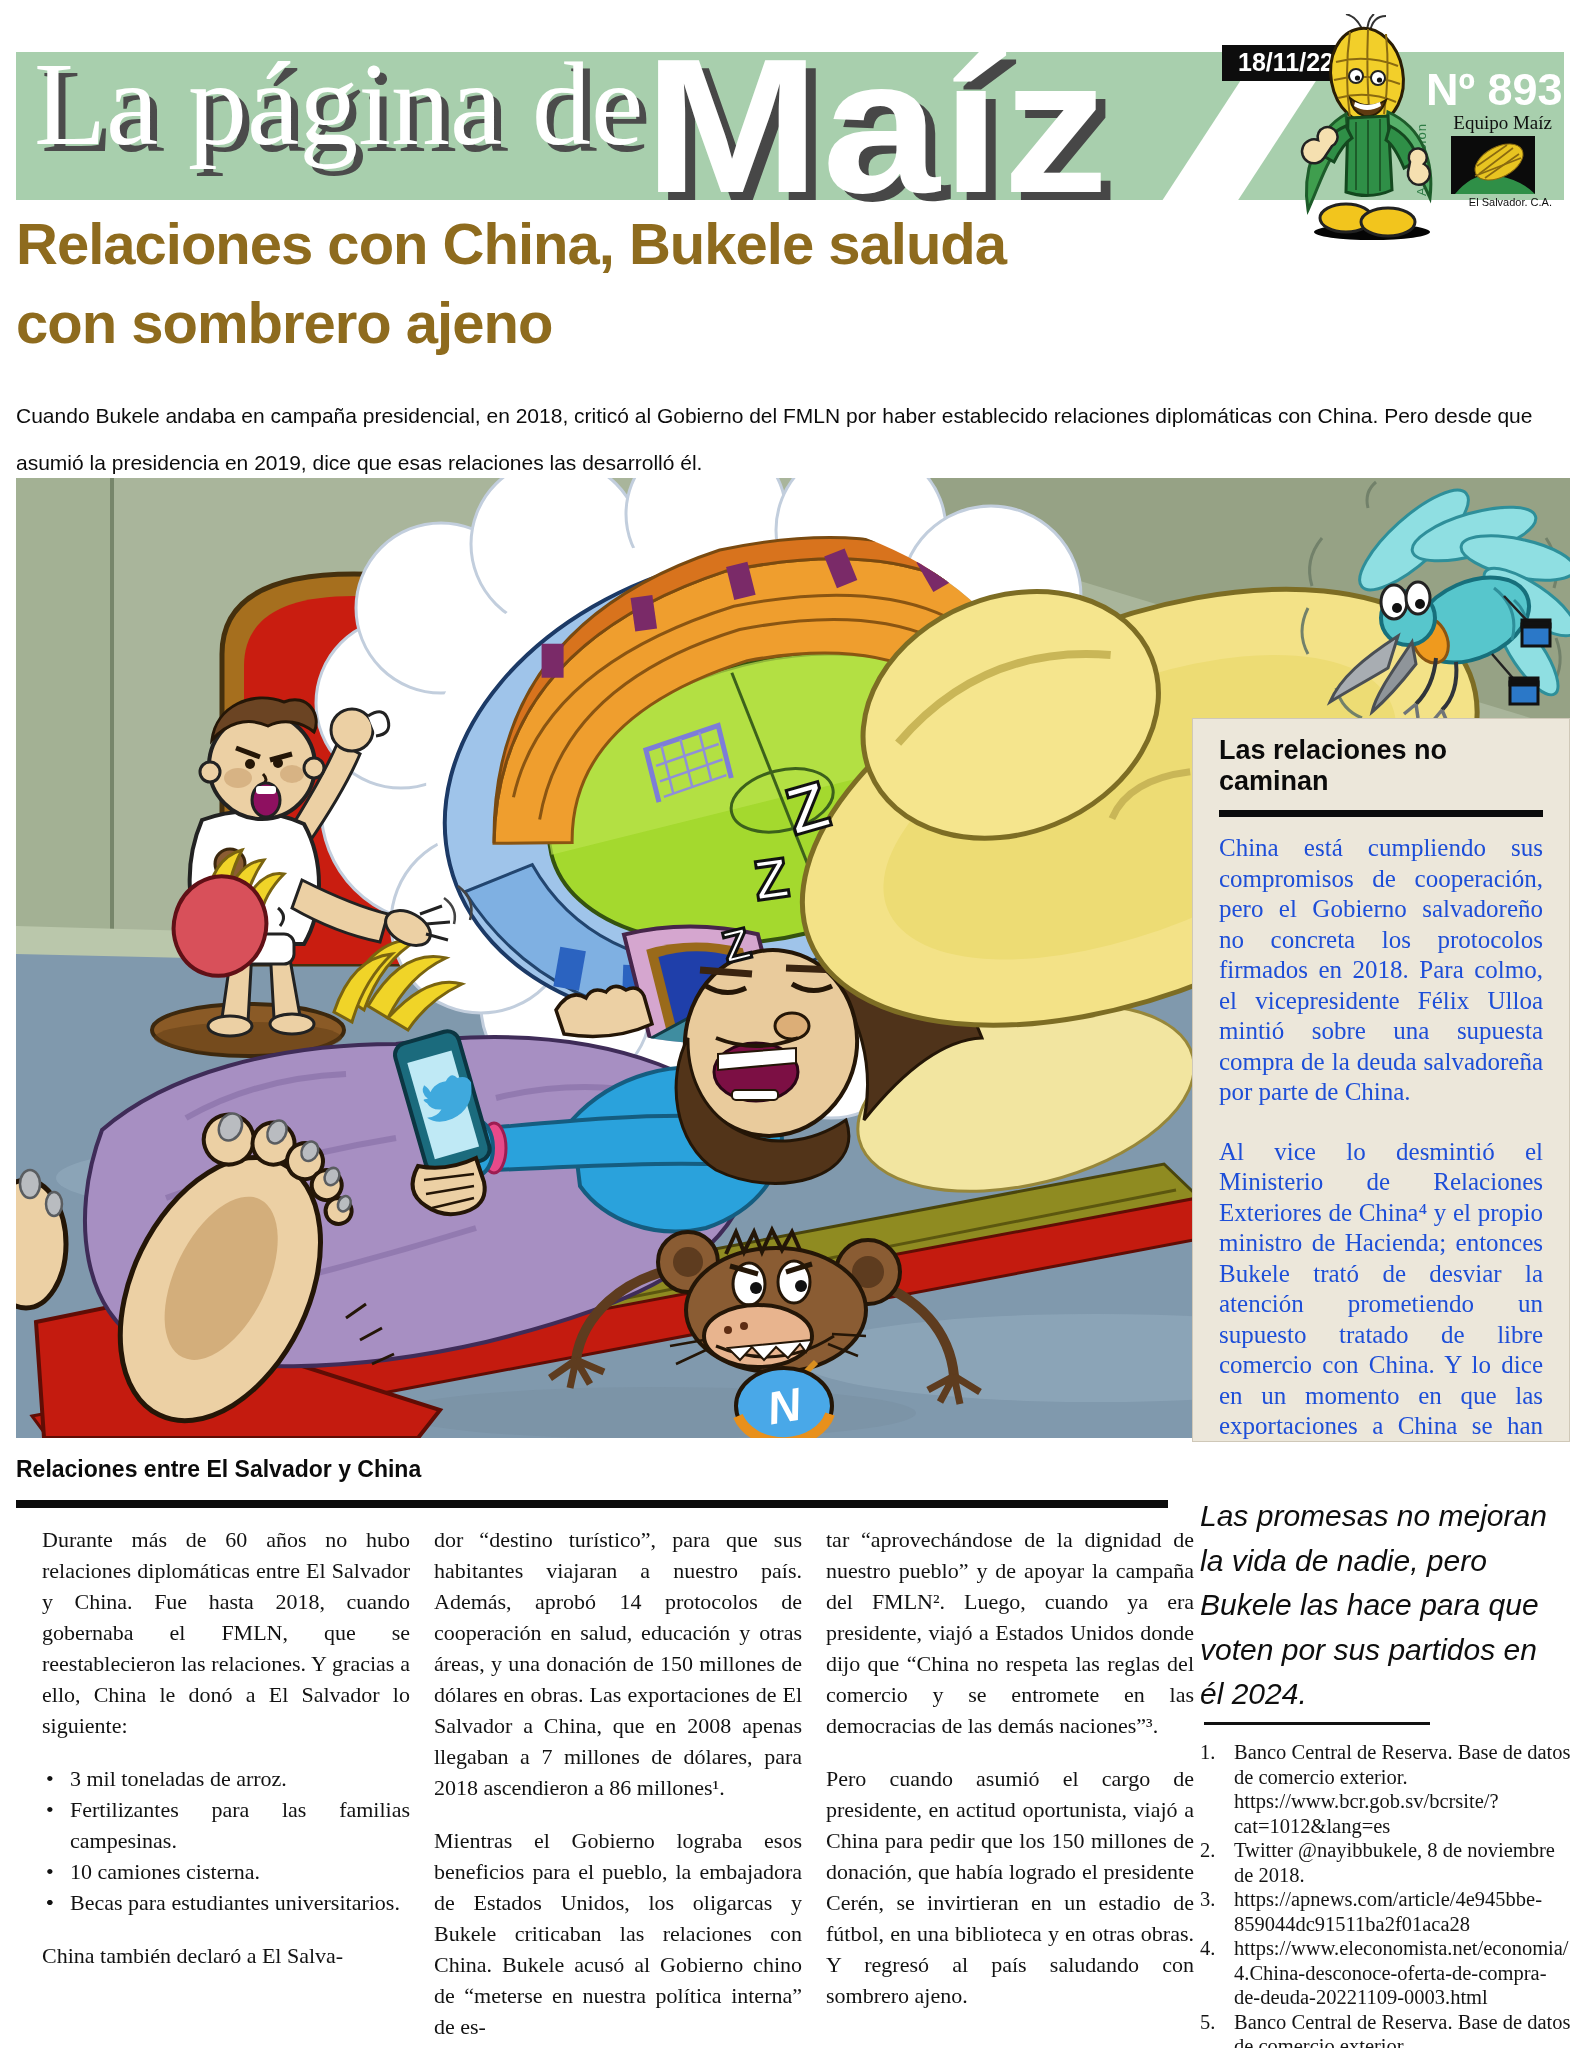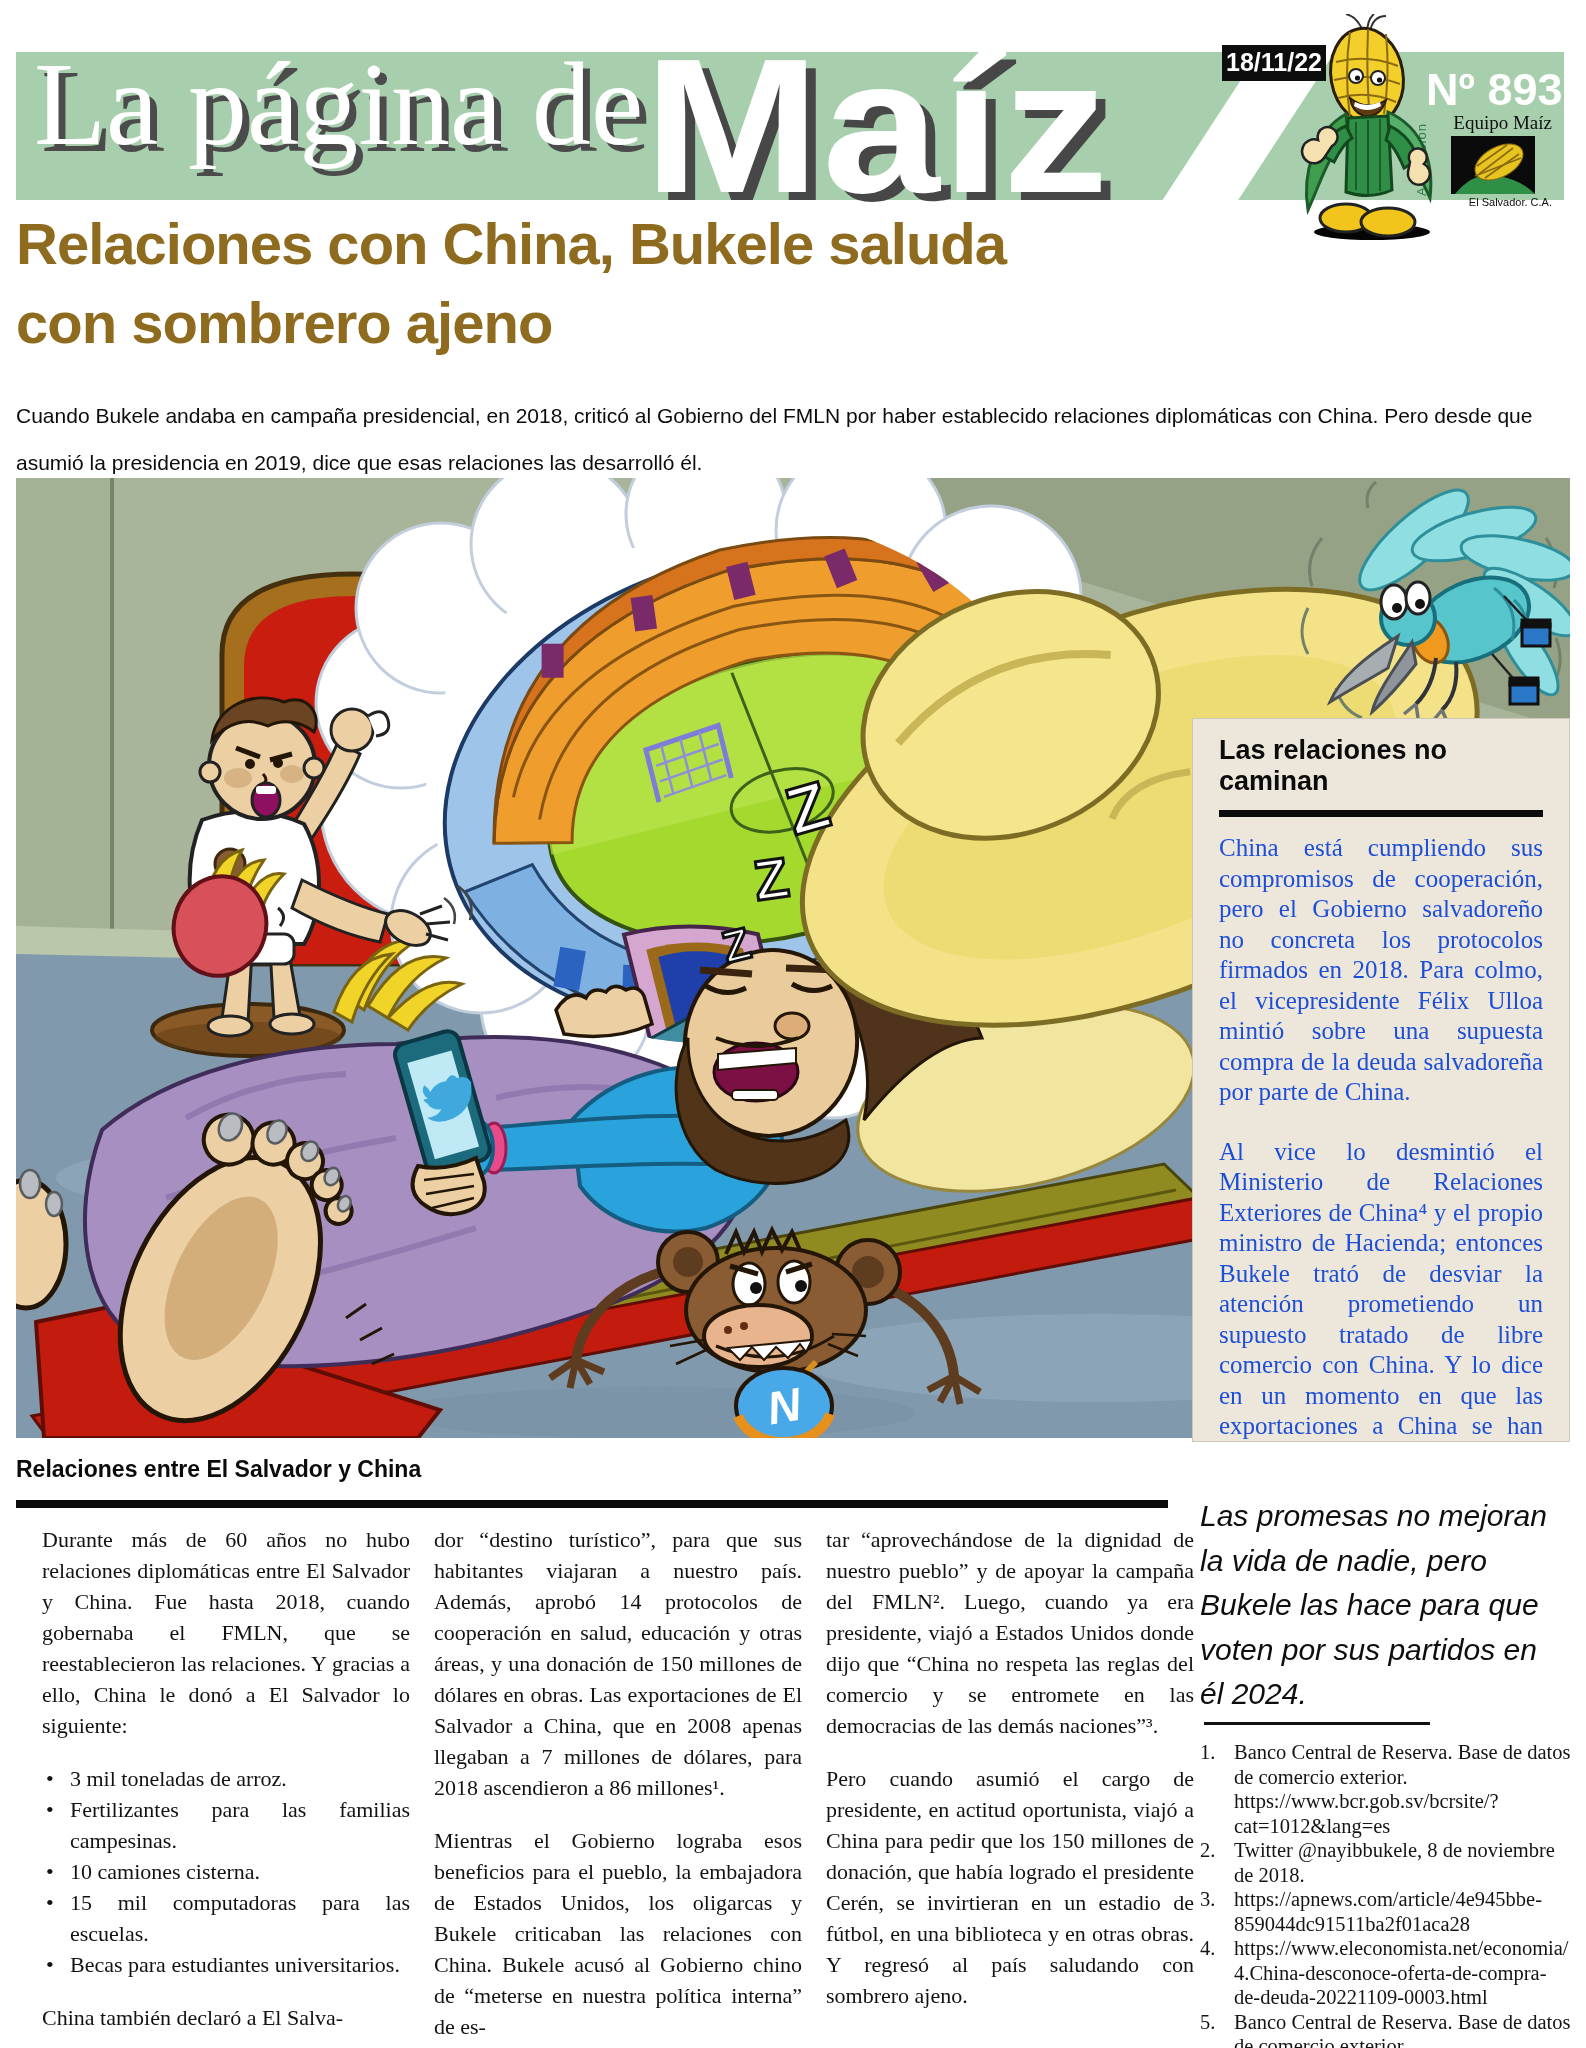--- a/index.html
+++ b/index.html
@@ -10,21 +10,21 @@
   
   .band { position:absolute; left:16px; top:52px; width:1548px; height:148px; background:#a8cfad; }
   .band-slash { position:absolute; left:1150px; top:52px; width:210px; height:148px; background:#fff;
                 clip-path:polygon(52% 0, 88% 0, 42% 100%, 6% 100%); }
   .title-left { position:absolute; left:34px; top:40px; font-family:"Liberation Serif", serif;
                 font-size:118px; line-height:1.1; color:#fff; text-shadow:7px 7px 0 #4b4b4b; white-space:nowrap; }
   .title-right { position:absolute; left:644px; top:30px; font-weight:bold; font-size:192px; line-height:1;
                  color:#fff; letter-spacing:2px; transform:scaleX(1.1); transform-origin:left top;
                  text-shadow:9px 8px 0 #474747; white-space:nowrap; }
   .date-badge { position:absolute; left:1222px; top:45px; background:#0d0d0d; color:#fff;
-                font-weight:bold; font-size:25px; padding:3px 4px 4px; }
+                font-weight:bold; font-size:25px; padding:3px 16px 4px; }
   .issue-no { position:absolute; left:1426px; top:64px; color:#fff; font-weight:bold; font-size:45px;
               white-space:nowrap; }
   .logo { position:absolute; left:1434px; top:112px; width:118px; text-align:right; }
   .logo-name { font-family:"Liberation Serif", serif; font-size:19px; color:#101010; white-space:nowrap; }
   .logo-square { position:relative; width:84px; height:58px; background:#0b0b0b; margin:2px auto 0; }
   .logo-assoc { position:absolute; left:1414px; top:118px; height:78px; writing-mode:vertical-rl;
                 transform:rotate(180deg); font-size:13px; color:#2f7d46; letter-spacing:1px; }
   .logo-loc { font-size:11px; color:#101010; margin-top:2px; white-space:nowrap; }
   .mascot { position:absolute; left:1284px; top:14px; }
 
@@ -424,21 +424,21 @@
   <div class="section-title">Relaciones entre El Salvador y China</div>
   <div class="section-rule"></div>
 
   <div class="cols">
     <div class="col">
       <p>Durante más de 60 años no hubo relaciones diplomáticas entre El Salvador y China. Fue hasta 2018, cuando gobernaba el FMLN, que se reestablecieron las relaciones. Y gracias a ello, China le donó a El Salvador lo siguiente:</p>
       <ul class="blist">
         <li><span class="bullet">•</span><span>3 mil toneladas de arroz.</span></li>
         <li><span class="bullet">•</span><span>Fertilizantes para las familias campesinas.</span></li>
         <li><span class="bullet">•</span><span>10 camiones cisterna.</span></li>
-        <li><span class="bullet">•</span><span>15 mil computadoras para las escuelas.</span></li>
+        <li><span class="bullet">•</span></li>
         <li><span class="bullet">•</span><span>Becas para estudiantes universitarios.</span></li>
       </ul>
       <p>China también declaró a El Salva-</p>
     </div>
     <div class="col">
       <p>dor “destino turístico”, para que sus habitantes viajaran a nuestro país. Además, aprobó 14 protocolos de cooperación en salud, educación y otras áreas, y una donación de 150 millones de dólares en obras. Las exportaciones de El Salvador a China, que en 2008 apenas llegaban a 7 millones de dólares, para 2018 ascendieron a 86 millones¹.</p>
       <p>Mientras el Gobierno lograba esos beneficios para el pueblo, la embajadora de Estados Unidos, los oligarcas y Bukele criticaban las relaciones con China. Bukele acusó al Gobierno chino de “meterse en nuestra política interna” de es-</p>
     </div>
     <div class="col">
       <p>tar “aprovechándose de la dignidad de nuestro pueblo” y de apoyar la campaña del FMLN². Luego, cuando ya era presidente, viajó a Estados Unidos donde dijo que “China no respeta las reglas del comercio y se entromete en las democracias de las demás naciones”³.</p>

